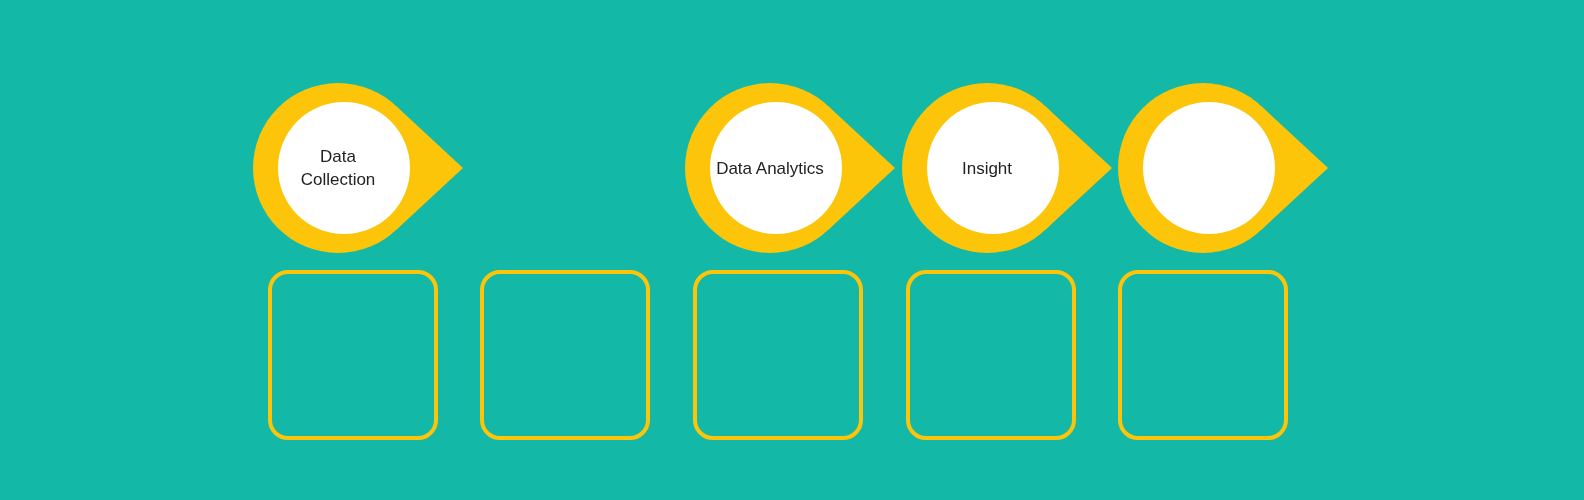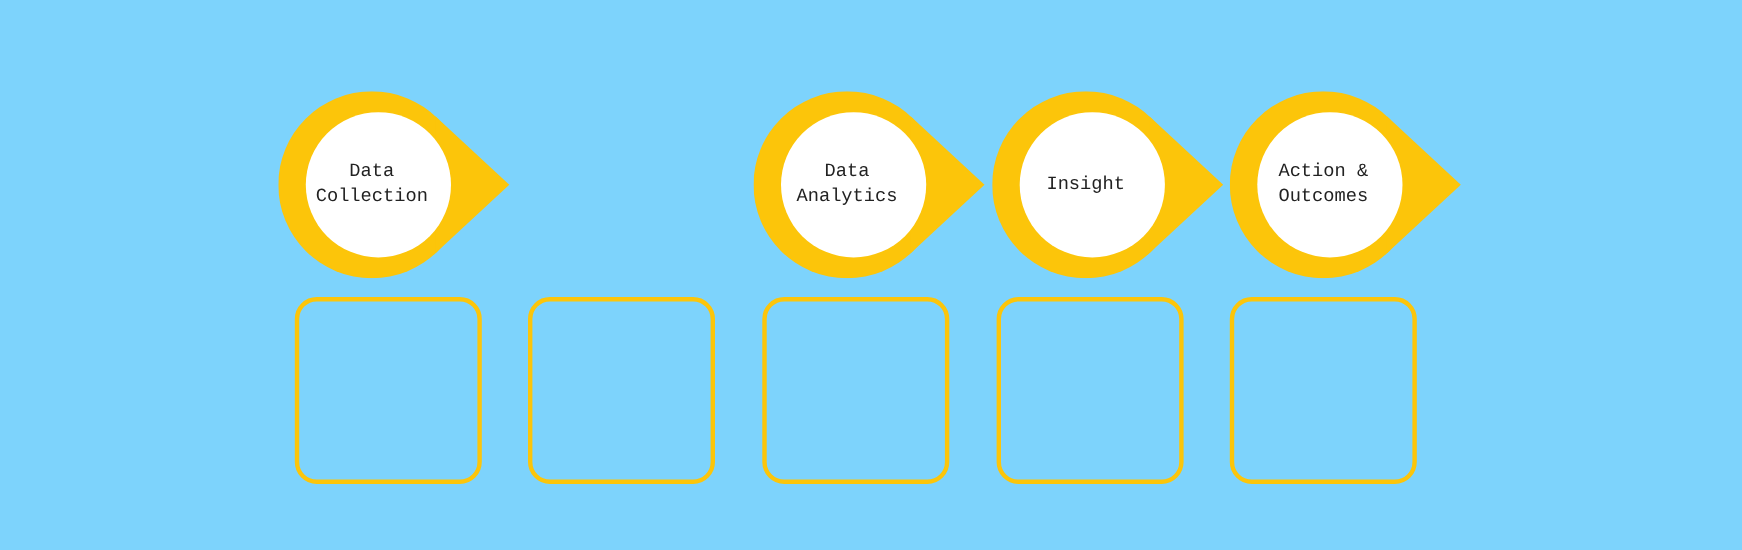--- a/index.html
+++ b/index.html
@@ -5,23 +5,22 @@
   html, body {
     margin: 0;
     padding: 0;
     background: #000000;
     font-family: "Liberation Sans", sans-serif;
   }
   .canvas {
     position: relative;
     width: 1584px;
     height: 500px;
-    background: #7dd3fc;
+    background: #14b8a6;
     overflow: hidden;
-    font-family: Liberation Mono, monospace;
   }
   .stage {
     position: absolute;
     top: 83px;
     width: 212px;
     height: 170px;
   }
   .stage svg {
     position: absolute;
     left: 0;
@@ -97,21 +96,20 @@
     </svg>
     <div class="stage-label">Insight</div>
   </div>
 
   <div class="stage stage-5">
     <svg width="212" height="170" viewBox="0 0 212 170">
       <circle cx="85" cy="85" r="85" fill="#FCC50A"></circle>
       <polygon points="142.8,22.7 210,85 142.8,147.3" fill="#FCC50A"></polygon>
       <circle cx="91" cy="85" r="66" fill="#FFFFFF"></circle>
     </svg>
-    <div class="stage-label">Action &amp; Outcomes</div>
   </div>
 
   <div class="note-box box-1"></div>
   <div class="note-box box-2"></div>
   <div class="note-box box-3"></div>
   <div class="note-box box-4"></div>
   <div class="note-box box-5"></div>
 
 </div>
 

